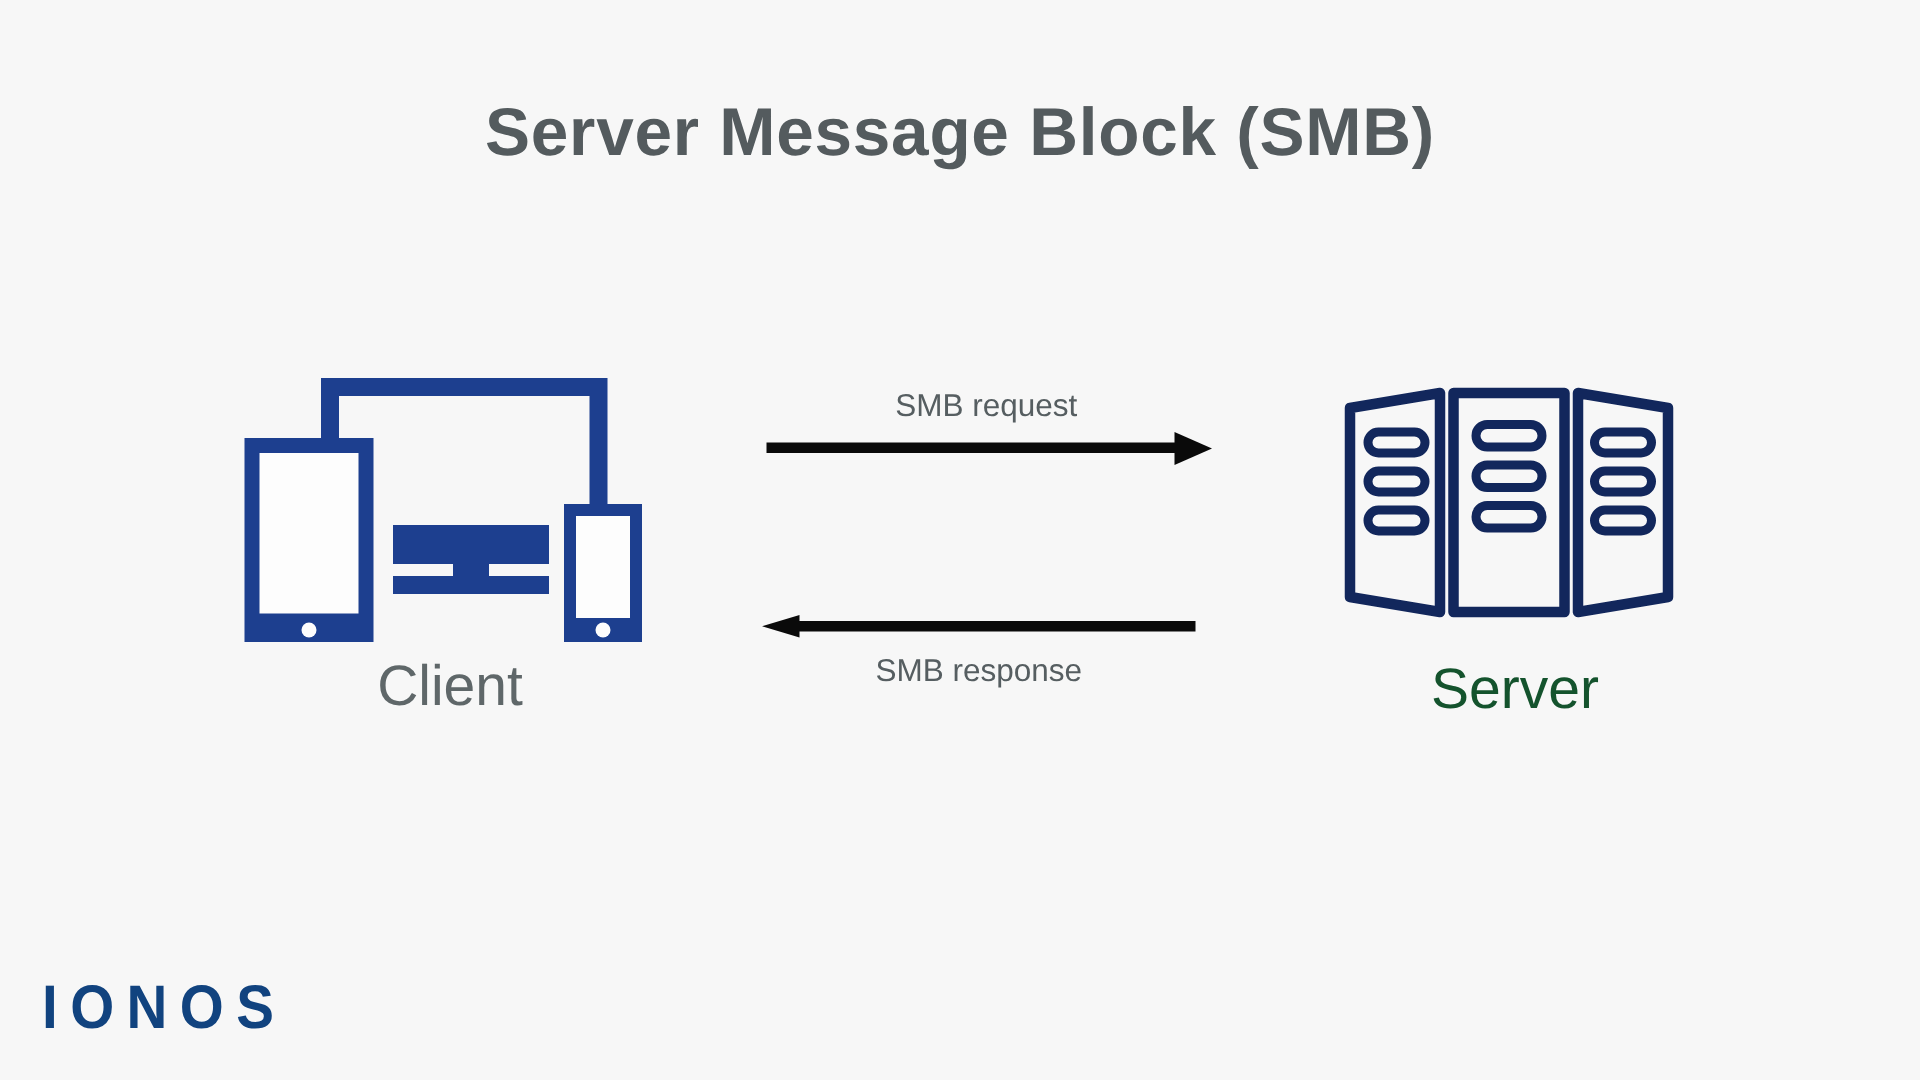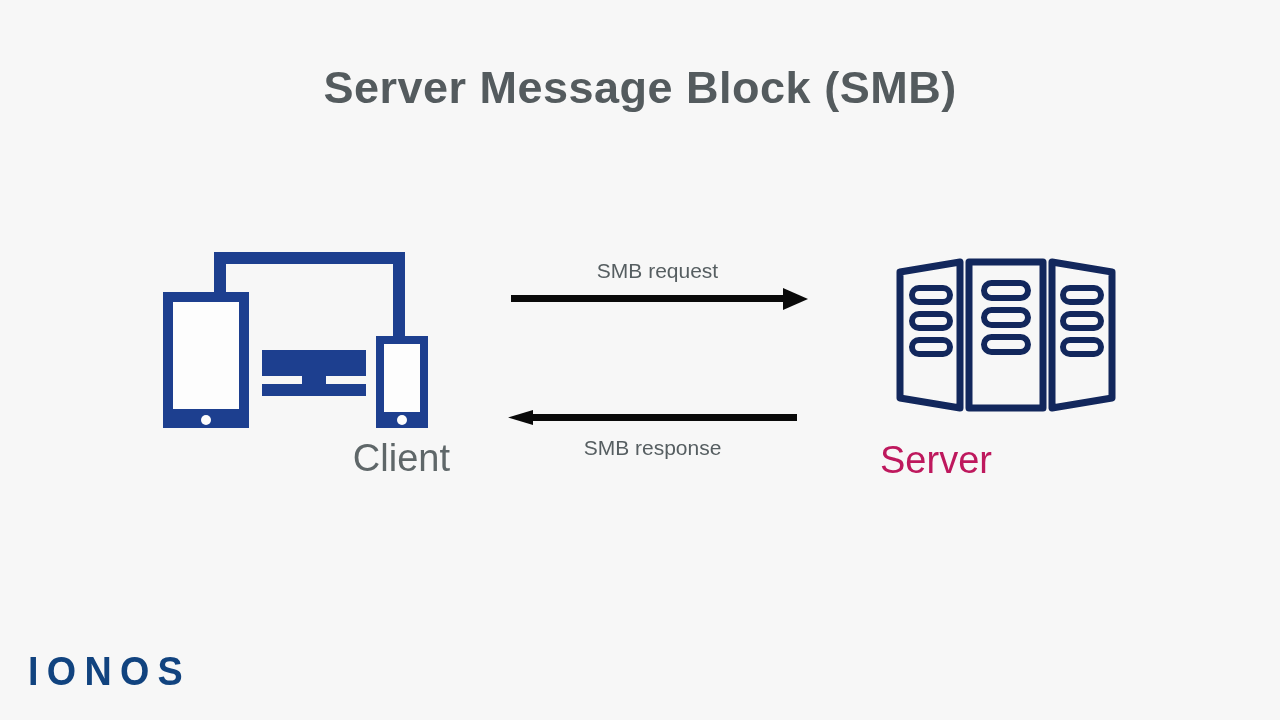--- a/index.html
+++ b/index.html
@@ -42,21 +42,21 @@
     width: 280px;
     height: 190px;
   }
   .client-icon-svg { display: block; }
 
   .client-label {
     position: absolute;
     left: 150px;
     top: 437px;
     width: 300px;
-    text-align: right;
+    text-align: center;
     font-size: 38px;
     font-weight: normal;
     color: #5f6769;
     white-space: nowrap;
   }
 
   
   .server-group {
     position: absolute;
     left: 886px;
@@ -64,24 +64,24 @@
     width: 240px;
     height: 170px;
   }
   .server-icon-svg { display: block; }
 
   .server-label {
     position: absolute;
     left: 880px;
     top: 439px;
     width: 260px;
-    text-align: left;
+    text-align: center;
     font-size: 38px;
     font-weight: normal;
-    color: #be185d;
+    color: #14532d;
     white-space: nowrap;
   }
 
   
   .flow {
     position: absolute;
     left: 495px;
     top: 252px;
     width: 325px;
     height: 215px;

